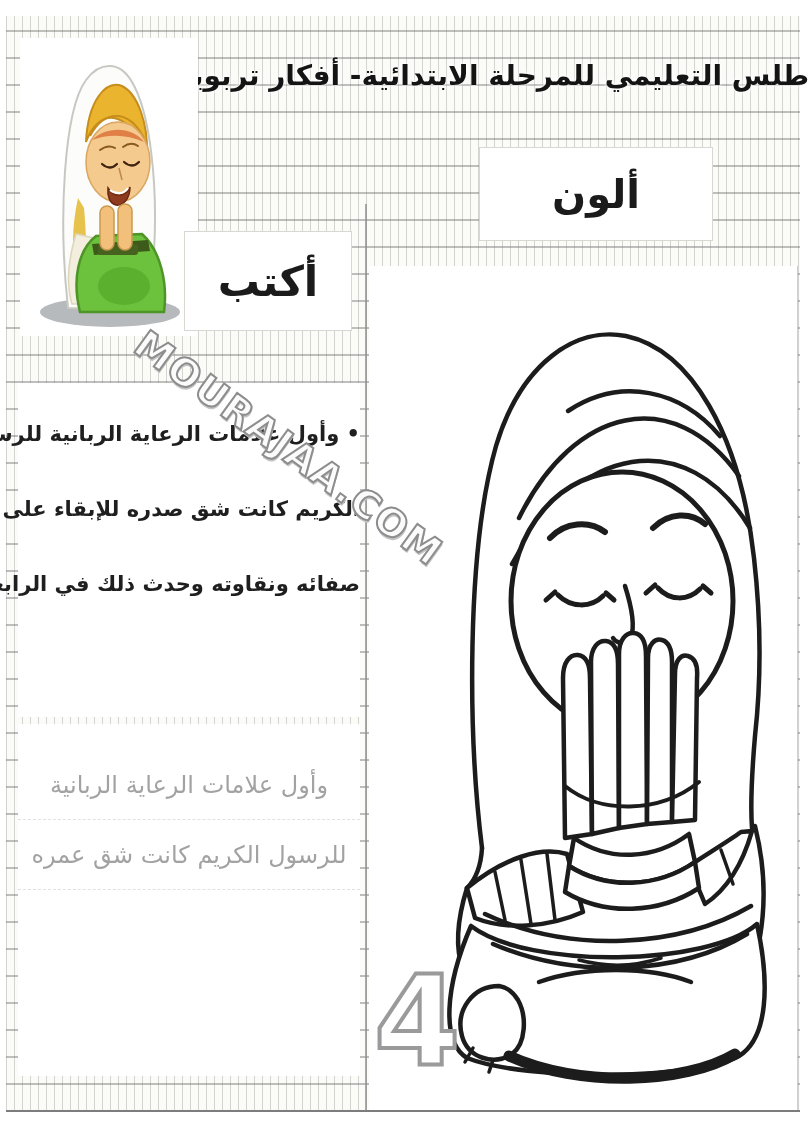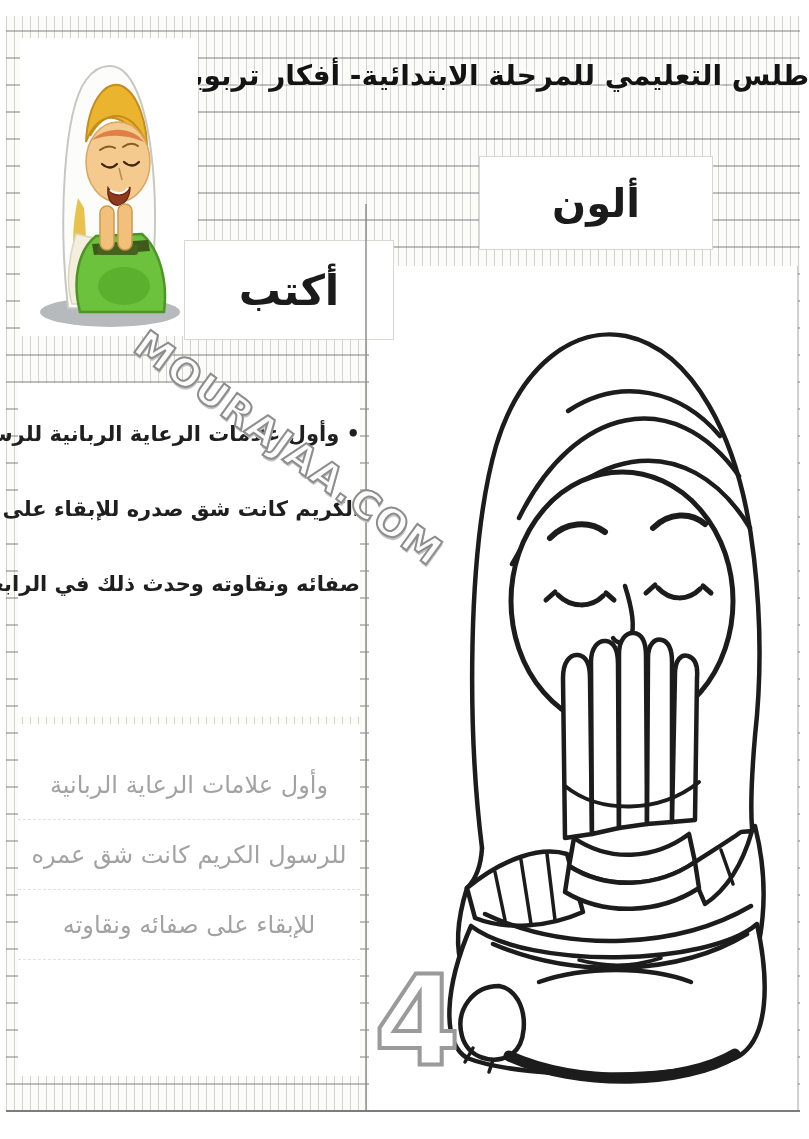--- a/index.html
+++ b/index.html
@@ -19,24 +19,24 @@
 
   .title {
     position:absolute; left:208px; top:44px; width:588px; height:62px; z-index:6;
     display:flex; align-items:center; justify-content:center;
     direction:rtl; font-size:28px; font-weight:bold; color:#141414; white-space:nowrap;
     text-shadow:0 0 3px #ffffff, 0 0 6px #ffffff;
   }
 
   .activity {
     z-index:6; display:flex; align-items:center; justify-content:center;
-    direction:rtl; color:#1b1b1b; border:1px solid #d8d8d2;margin-top:9px;
+    direction:rtl; color:#1b1b1b; border:1px solid #d8d8d2;
   }
   .alwan { left:479px; top:147px; width:234px; height:94px; font-size:40px; font-weight:bold; }
-  .aktub { left:184px; top:231px; width:210px; height:100px; font-size:42px; font-weight:bold; }
+  .aktub { left:184px; top:231px; width:168px; height:100px; font-size:42px; font-weight:bold; }
 
   .cartoon-box { left:20px; top:38px; width:178px; height:298px; z-index:6; }
 
   .lesson-box { left:18px; top:383px; width:342px; height:334px; z-index:6; padding-top:14px; }
   .lesson-line {
     direction:rtl; text-align:center; white-space:nowrap;
     font-size:21px; font-weight:bold; color:#1f1f1f; line-height:75px; height:75px;
   }
 
   .tracing-box { left:18px; top:724px; width:342px; height:352px; z-index:6; padding-top:26px; }
@@ -111,21 +111,20 @@
 
   <div class="whitebox lesson-box">
     <div class="lesson-line">• وأول علامات الرعاية الربانية للرسول</div>
     <div class="lesson-line">الكريم كانت شق صدره للإبقاء على</div>
     <div class="lesson-line">صفائه ونقاوته وحدث ذلك في الرابعة من</div>
   </div>
 
   <div class="whitebox tracing-box">
     <div class="trace-line">وأول علامات الرعاية الربانية</div>
     <div class="trace-line">للرسول الكريم كانت شق عمره</div>
-    <div class="trace-line">للإبقاء على صفائه ونقاوته</div>
   </div>
 
   <div class="whitebox drawing-box">
     <svg width="429" height="846" viewBox="0 0 429 846">
       <g stroke="#1c1c1c" stroke-width="4.5" fill="none" stroke-linecap="round" stroke-linejoin="round">
 
         <path d="M 113 582 C 99 470 97 285 127 180 C 152 97 207 60 257 70 C 322 84 371 168 385 292 C 393 362 391 425 386 470 C 383 505 381 535 383 562 L 113 582 Z" fill="#ffffff" stroke="none"></path>
         <path d="M 113 582 C 99 470 97 285 127 180 C 152 97 207 60 257 70 C 322 84 371 168 385 292 C 393 362 391 425 386 470 C 383 505 381 535 383 562"></path>
         <path d="M 113 582 C 112 600 106 614 98 622 C 130 610 158 606 180 612"></path>
 

